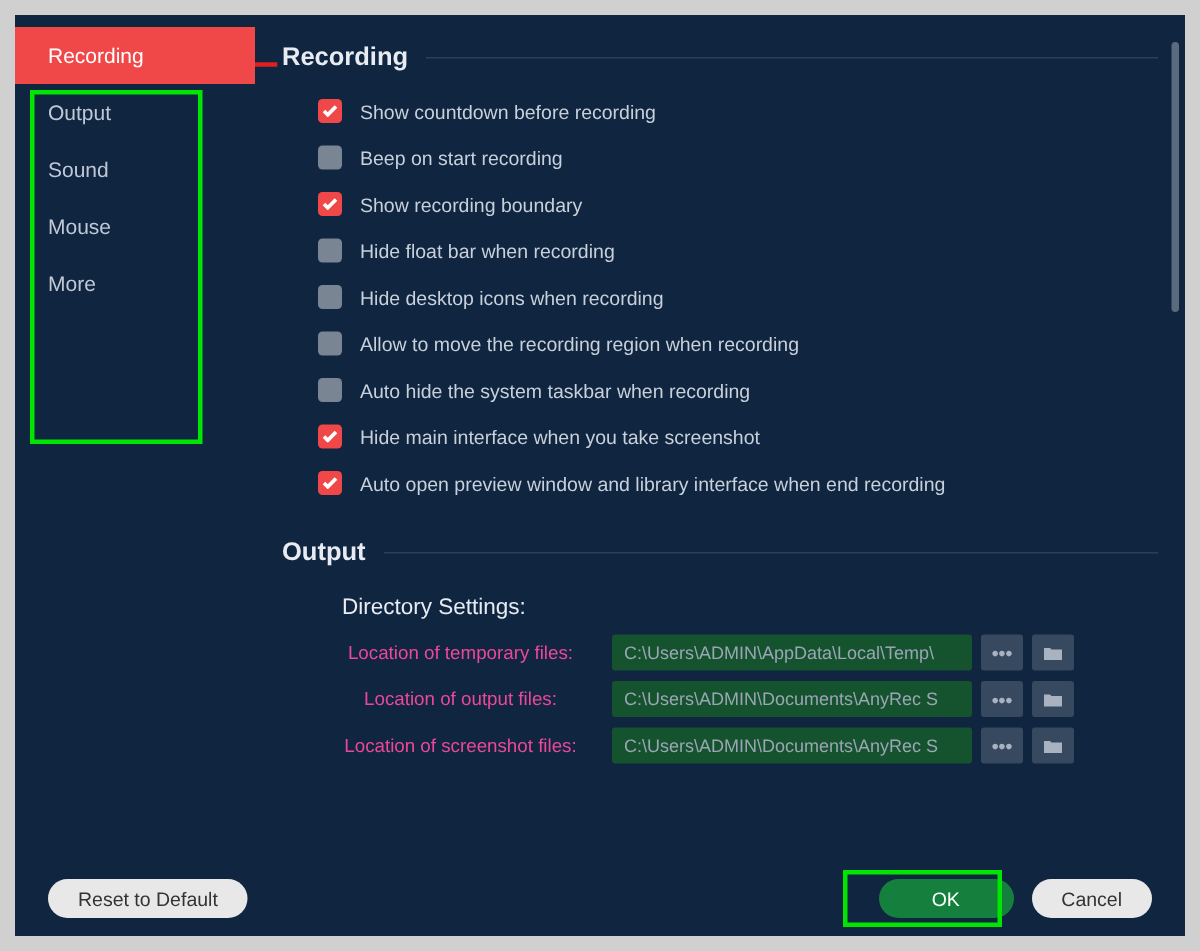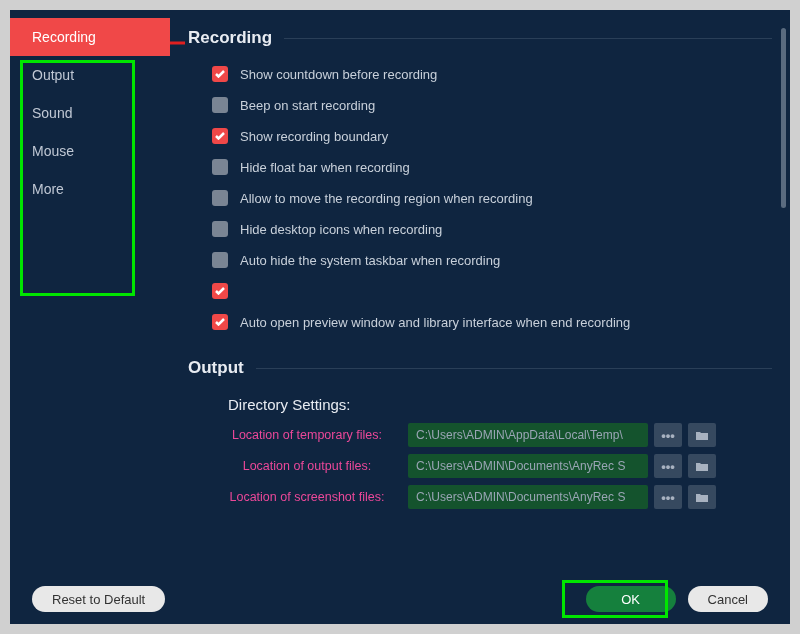--- a/index.html
+++ b/index.html
@@ -260,36 +260,37 @@
               </svg>
             </div>
             <span>Show recording boundary</span>
           </div>
           <div class="checkbox-row">
             <div class="checkbox unchecked"></div>
             <span>Hide float bar when recording</span>
           </div>
           <div class="checkbox-row">
             <div class="checkbox unchecked"></div>
+            <span>Hide desktop icons when recording</span>
+          </div>
+          <div class="checkbox-row">
+            <div class="checkbox unchecked"></div>
             <span>Allow to move the recording region when recording</span>
-          </div>
-          <div class="checkbox-row">
-            <div class="checkbox unchecked"></div>
-            <span>Hide desktop icons when recording</span>
           </div>
           <div class="checkbox-row">
             <div class="checkbox unchecked"></div>
             <span>Auto hide the system taskbar when recording</span>
           </div>
           <div class="checkbox-row">
             <div class="checkbox checked">
               <svg width="10" height="8" viewBox="0 0 10 8">
                 <polyline points="1,4 3.5,6.5 9,1"></polyline>
               </svg>
             </div>
+            <span>Hide main interface when you take screenshot</span>
           </div>
           <div class="checkbox-row">
             <div class="checkbox checked">
               <svg width="10" height="8" viewBox="0 0 10 8">
                 <polyline points="1,4 3.5,6.5 9,1"></polyline>
               </svg>
             </div>
             <span>Auto open preview window and library interface when end recording</span>
           </div>
         </div>

